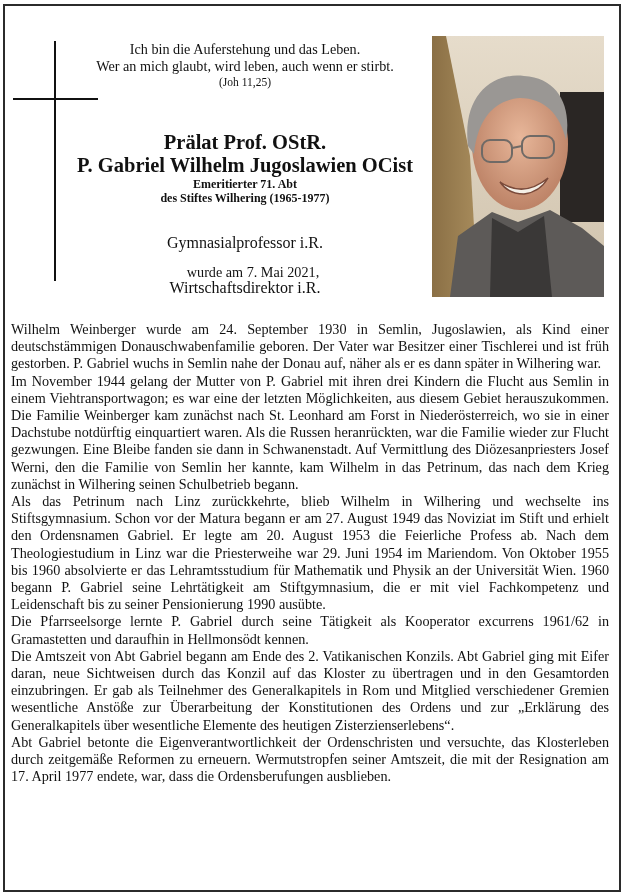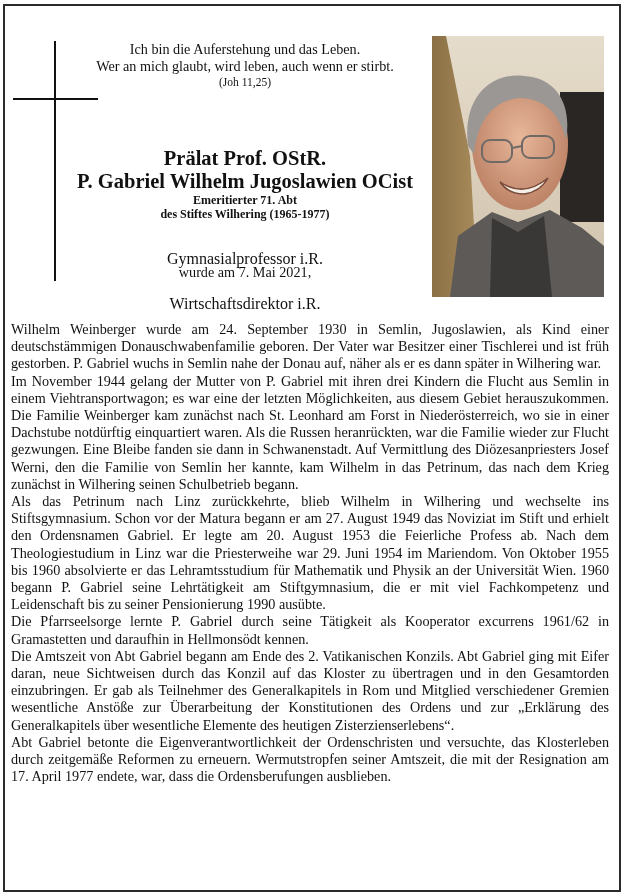--- a/index.html
+++ b/index.html
@@ -6,26 +6,26 @@
     body { width: 629px; height: 896px; position: relative; overflow: hidden;
            font-family: "Liberation Serif", "DejaVu Serif", serif; color: #111; }
     .frame { position: absolute; left: 3px; top: 4px; width: 614px; height: 884px;
              border: 2px solid #2b2b2b; }
     .cross-v { position: absolute; left: 54px; top: 41px; width: 2px; height: 240px; background: #111; }
     .cross-h { position: absolute; left: 13px; top: 98px; width: 85px; height: 2px; background: #111; }
 
     .header-block { position: absolute; left: 60px; width: 370px; text-align: center; }
     .verse { top: 41px; font-size: 14.2px; line-height: 17px; }
     .verse .ref { font-size: 11.5px; line-height: 14px; }
-    .title { top: 147px; }
+    .title { top: 131px; }
     .title .t1 { font-size: 20.5px; font-weight: bold; line-height: 23px; }
     .title .t2 { font-size: 20.5px; font-weight: bold; line-height: 23px; white-space: nowrap; margin-left: -40px; margin-right: -40px; }
     .title .t3 { font-size: 12px; font-weight: bold; line-height: 14px; }
     .title .t4 { font-size: 16px; line-height: 14px; margin-top: 31px; }
-    .death { top: 264px; left: 40px; width: 410px; font-size: 14.2px; line-height: 17px; }
+    .death { top: 264px; left: 48px; width: 410px; font-size: 14.2px; line-height: 17px; }
 
     .photo { position: absolute; left: 432px; top: 36px; width: 172px; height: 261px; overflow: hidden;
              background: #d9cfbf; }
 
     .bio { position: absolute; left: 11px; top: 321px; width: 598px;
            font-size: 14.2px; line-height: 17.2px; text-align: justify; }
     .bio p { margin: 0; }
   </style>
 </head>
 <body>

